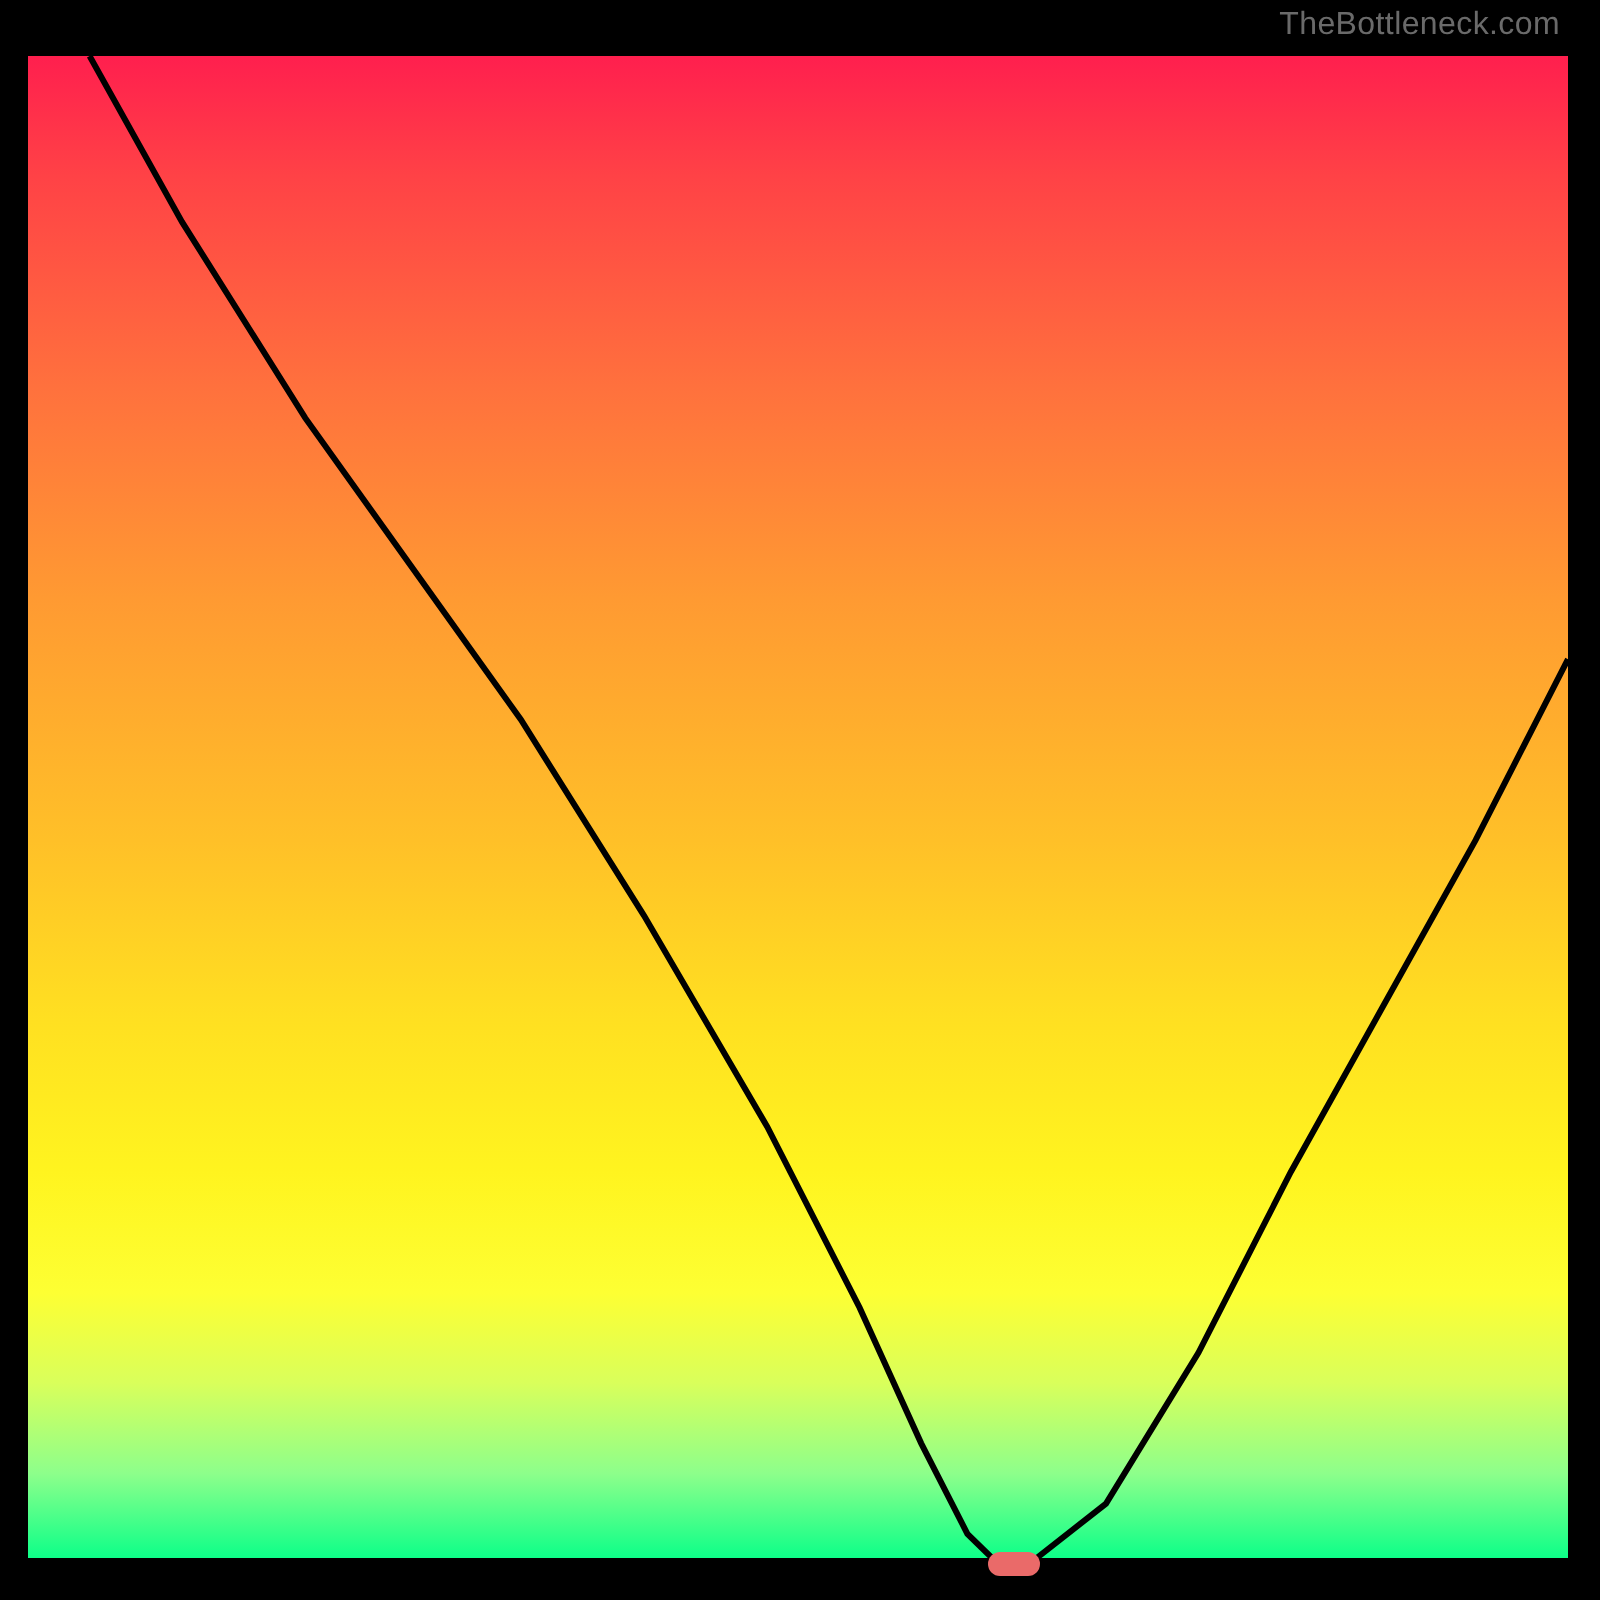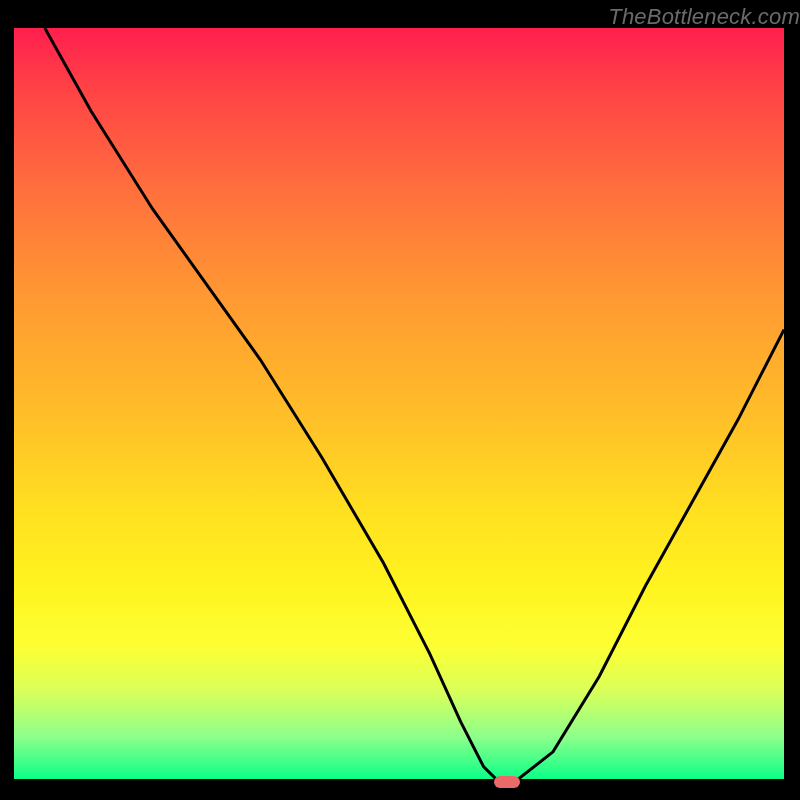--- a/index.html
+++ b/index.html
@@ -13,27 +13,26 @@
   }
   .frame {
     position: relative;
     width: 800px;
     height: 800px;
     background: #000;
   }
   .watermark {
     position: absolute;
     top: 4px;
-    right: 0;
+    right: 20px;
     color: #6a6a6a;
-    font-size: 22px;
+    font-size: 16px;
     font-weight: 400;
     letter-spacing: 0.2px;
     z-index: 50;
-    font-style: italic;
   }
   .plot {
     position: absolute;
     left: 14px;
     top: 28px;
     width: 770px;
     height: 754px;
   }
   .gradient {
     position: absolute;

